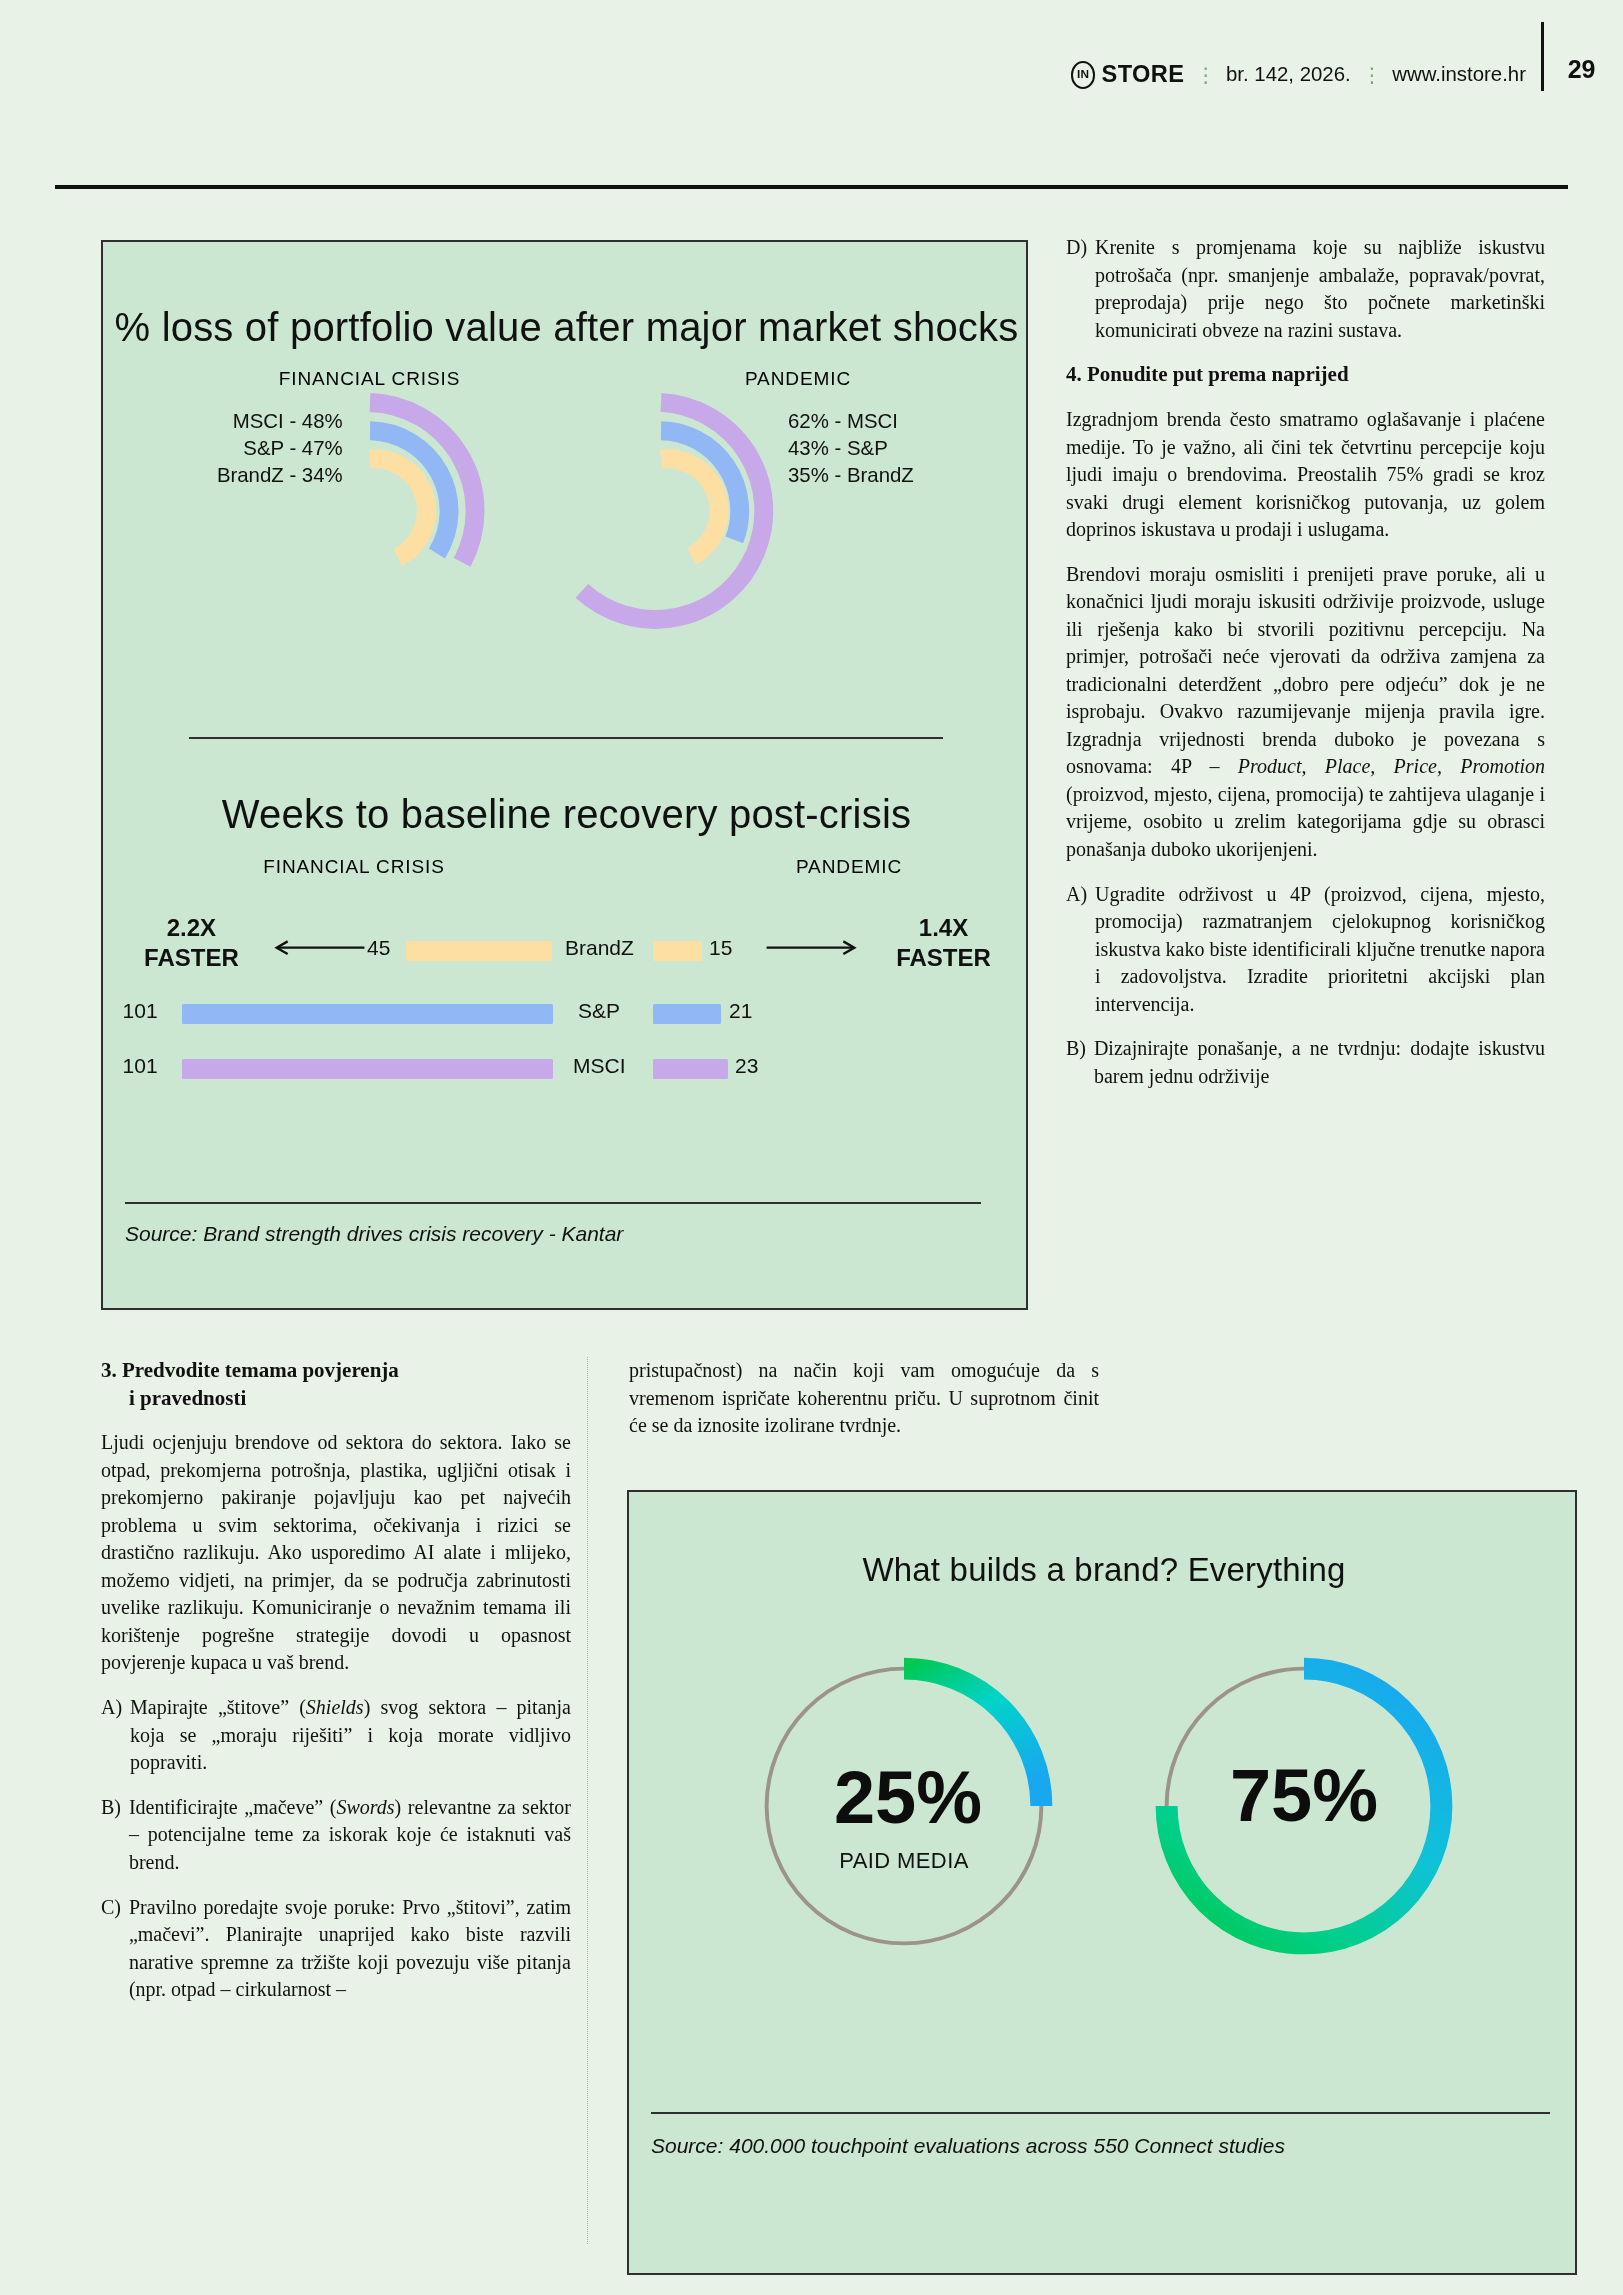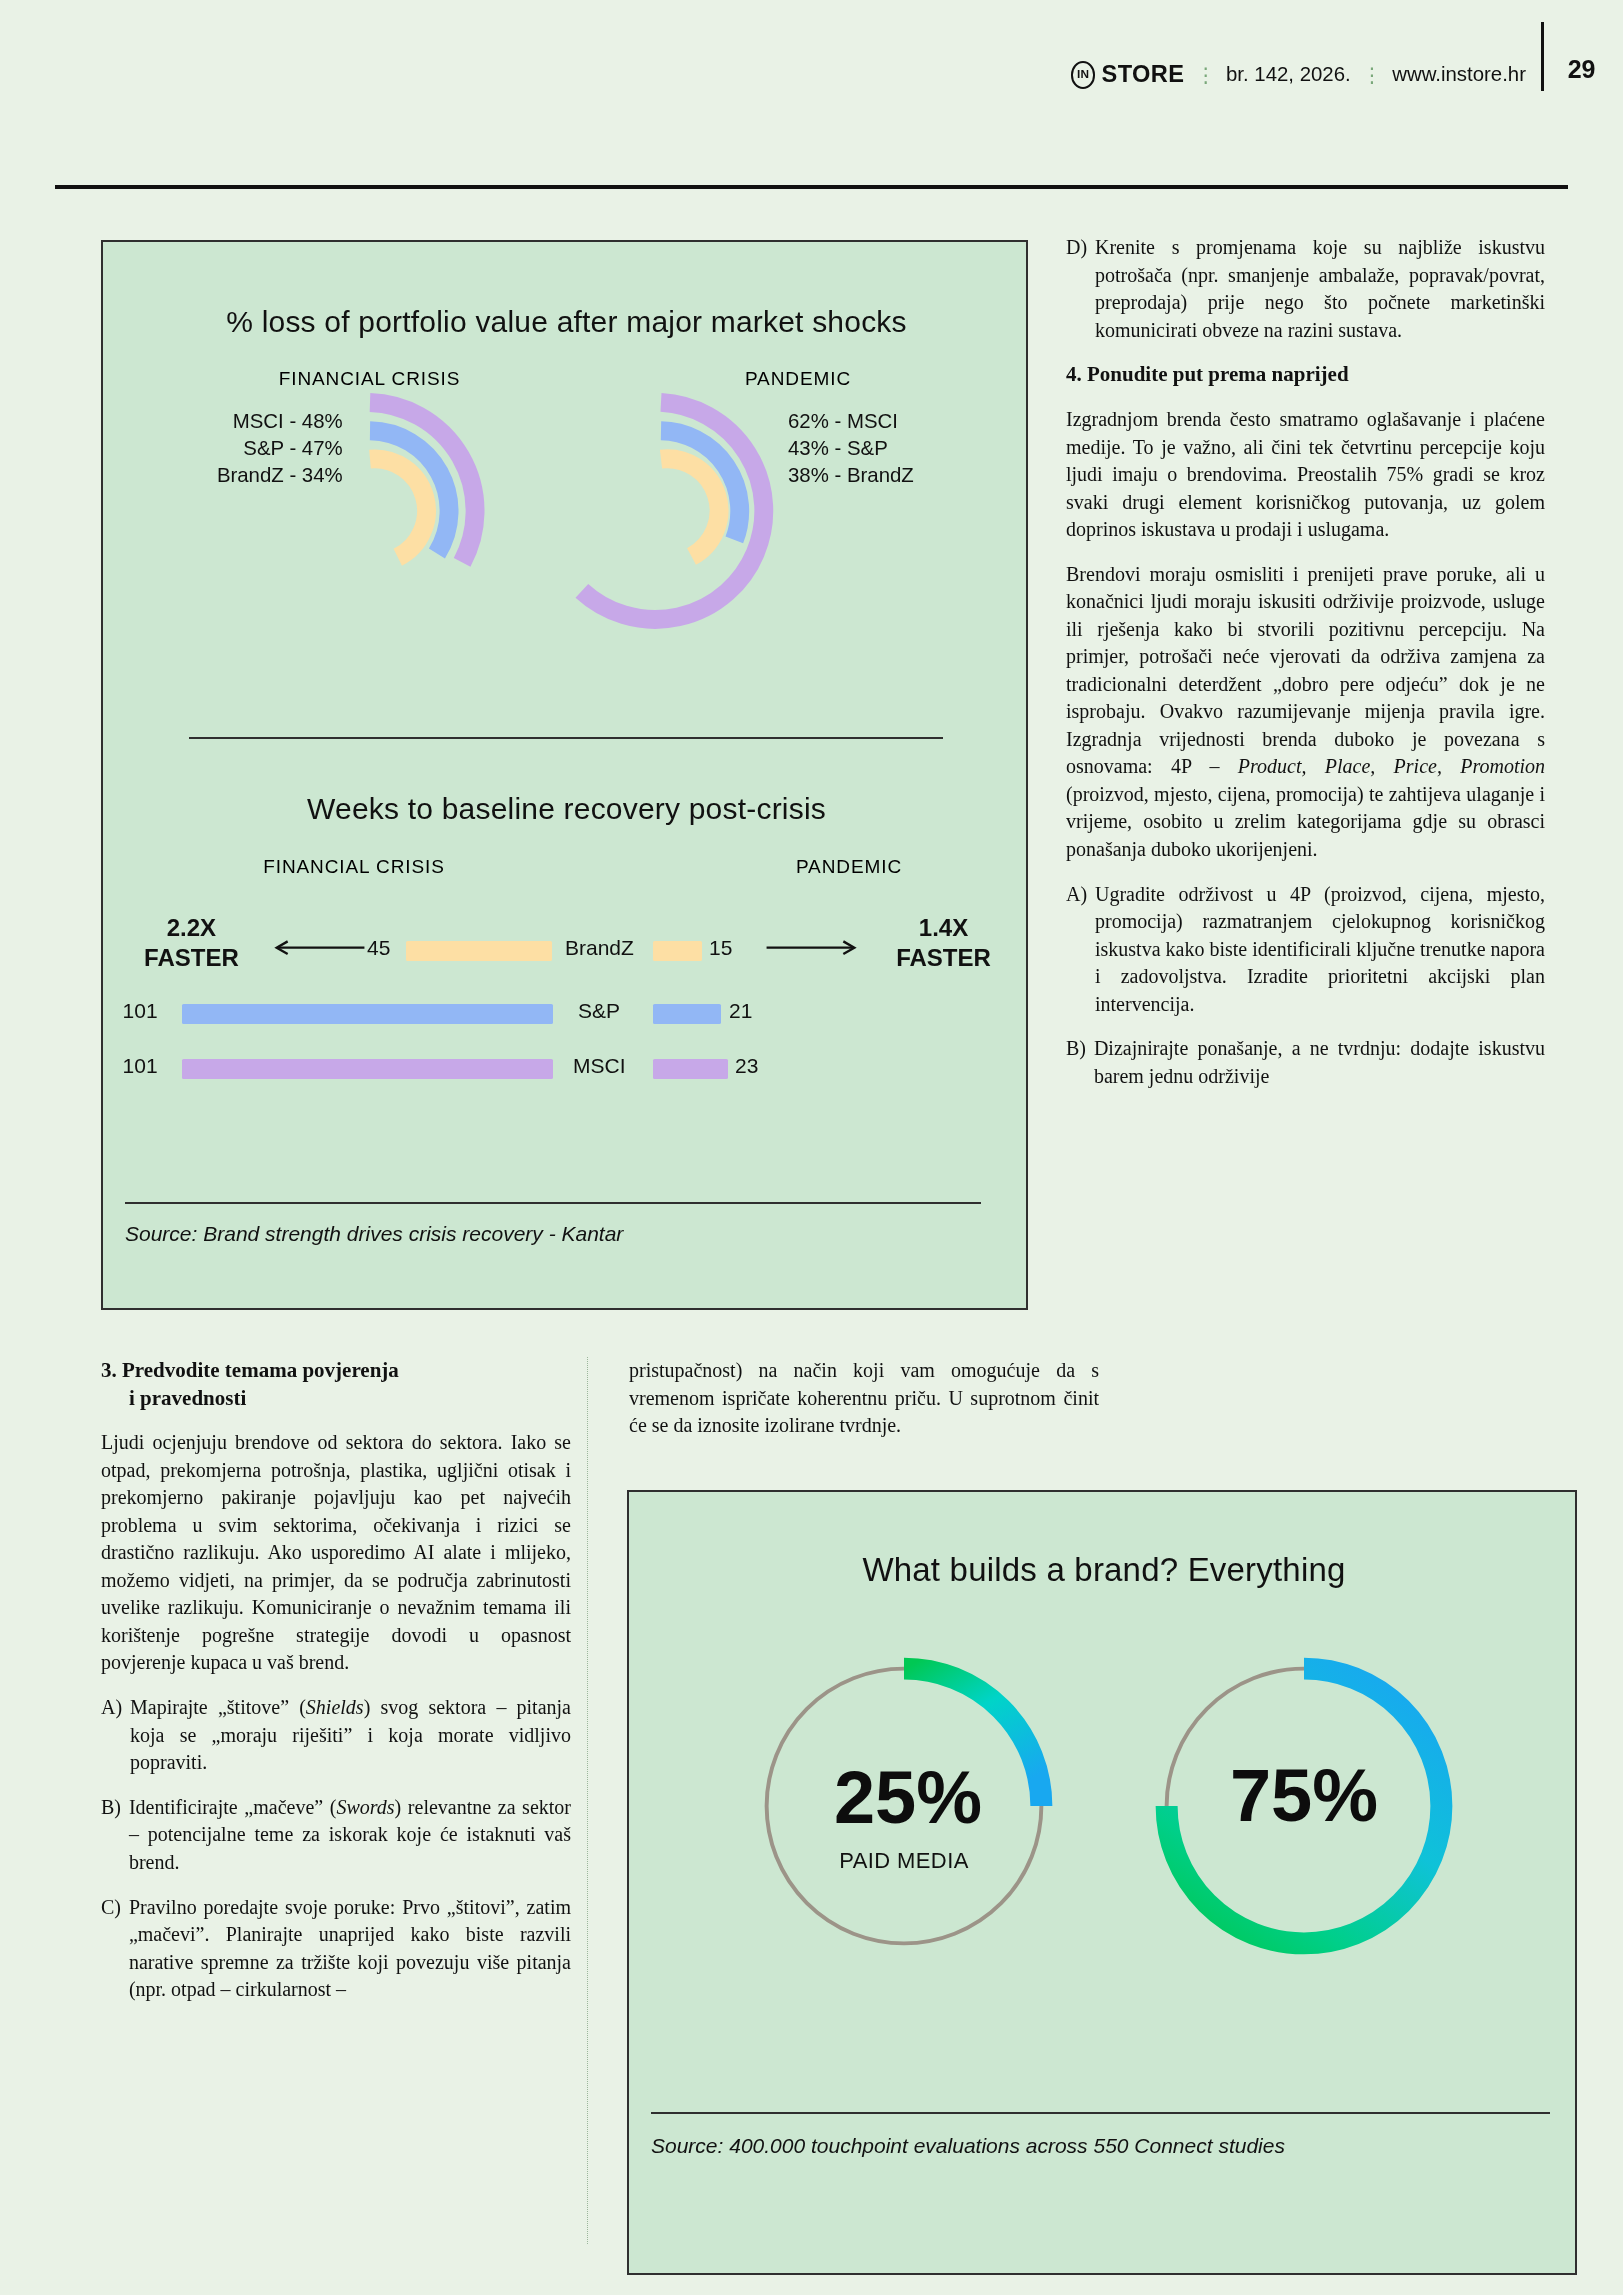--- a/index.html
+++ b/index.html
@@ -69,21 +69,21 @@
   
   .panel{
     position:absolute;
     background:#cce7d1;
     border:2.4px solid #2f2f2f;
     box-sizing:border-box;
   }
   .panel-title{
     text-align:center; color:#111;
     font-family:"Liberation Sans", sans-serif;
-    font-size:30px; font-weight:400; letter-spacing:0.2px;
+    font-size:40px; font-weight:400; letter-spacing:0.2px;
   }
   .panel-sub{
     color:#000000; font-size:19px; letter-spacing:0.9px;
     font-family:"Liberation Sans", sans-serif;
   }
   .panel-rule{ height:2.4px; background:#2f2f2f; }
   .panel-source{
     font-family:"Liberation Sans", sans-serif;
     font-style:italic; font-size:21px; color:#111;
   }
@@ -142,21 +142,21 @@
 
   <div class="arc-legend" style="position:absolute; left:15.7px; top:166px; width:224px; text-align:right;">
     <div>MSCI - 48%</div>
     <div>S&amp;P - 47%</div>
     <div>BrandZ - 34%</div>
   </div>
 
   <div class="arc-legend" style="position:absolute; left:685px; top:166px; width:236px; text-align:left;">
     <div>62% - MSCI</div>
     <div>43% - S&amp;P</div>
-    <div>38% - BrandZ</div>
+    <div>35% - BrandZ</div>
   </div>
 
   <svg style="position:absolute; left:149px; top:151px;" width="236" height="236" viewBox="0 0 300 300">
 
     <g fill="none" stroke-linecap="butt">
 
       <path d="M 150 12 A 138 138 0 0 1 267.1 215.3" stroke="#c7a8e8" stroke-width="24"></path>
 
       <path d="M 150 48 A 102 102 0 0 1 235.1 203.9" stroke="#92b7f5" stroke-width="24"></path>
 

